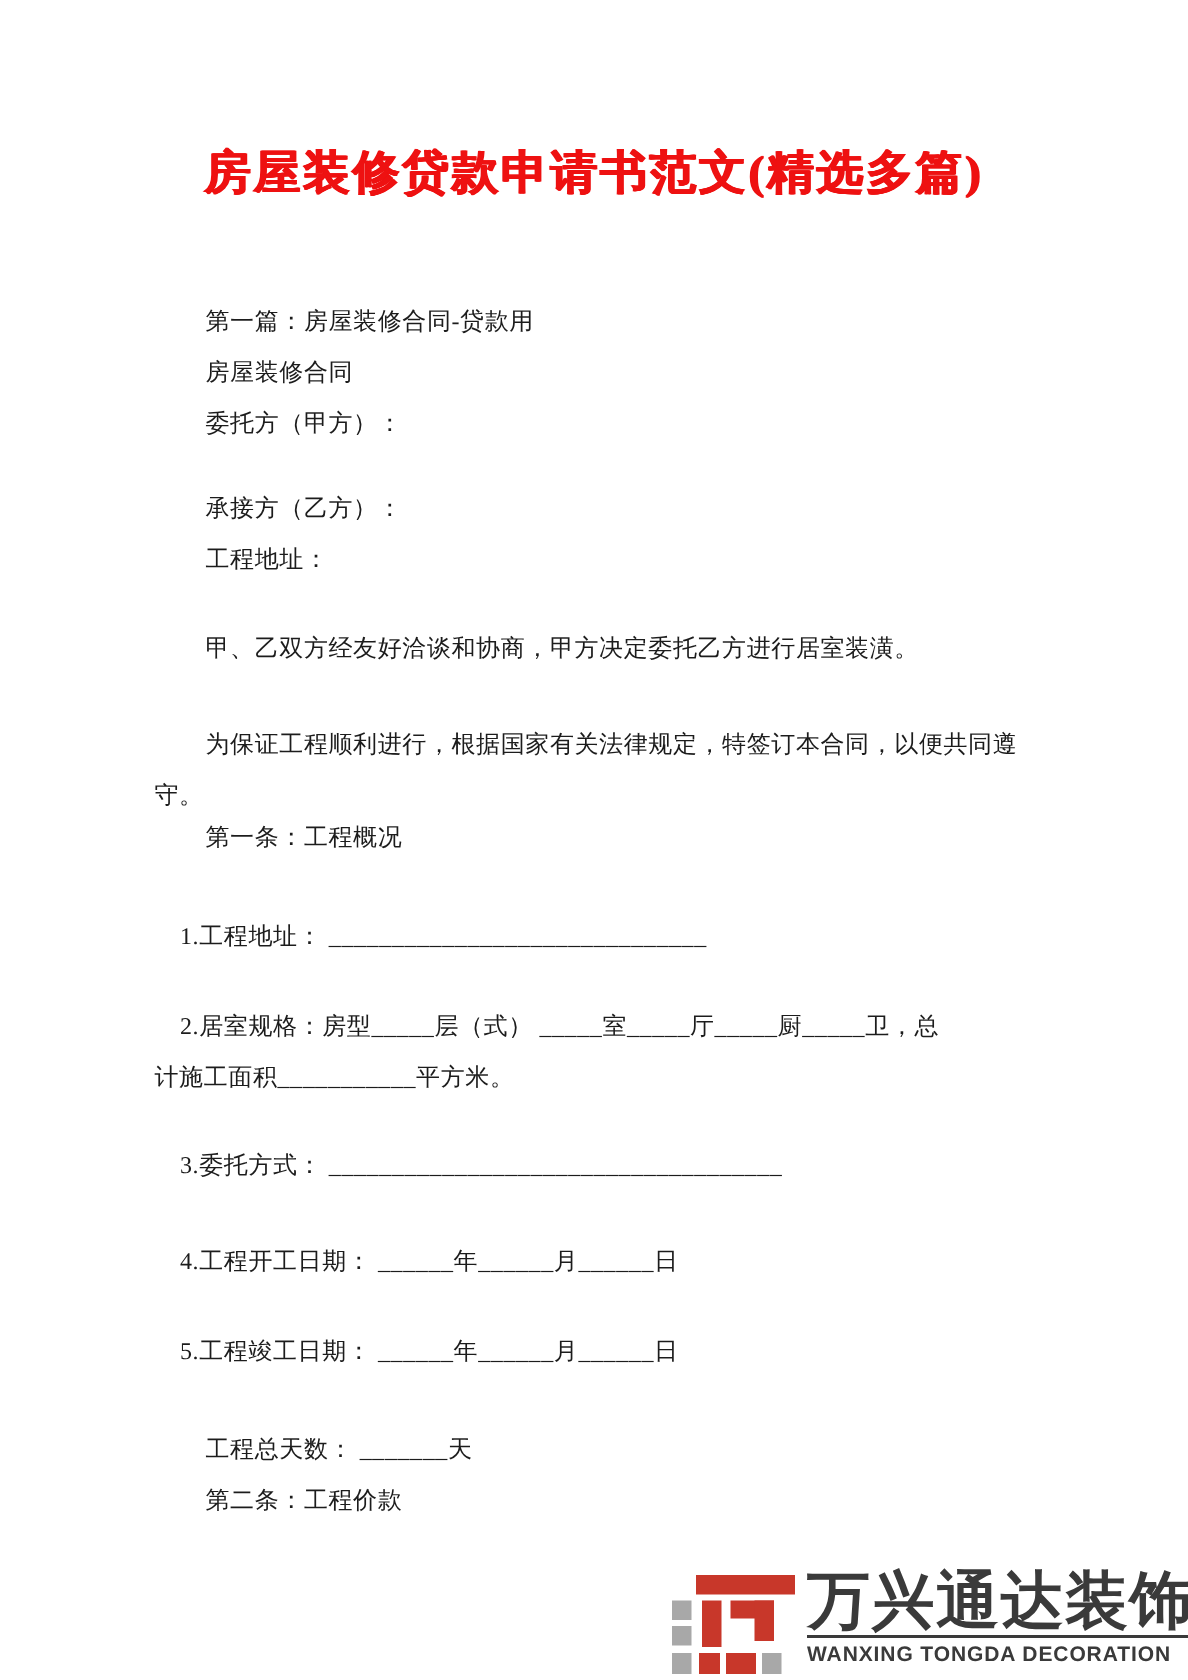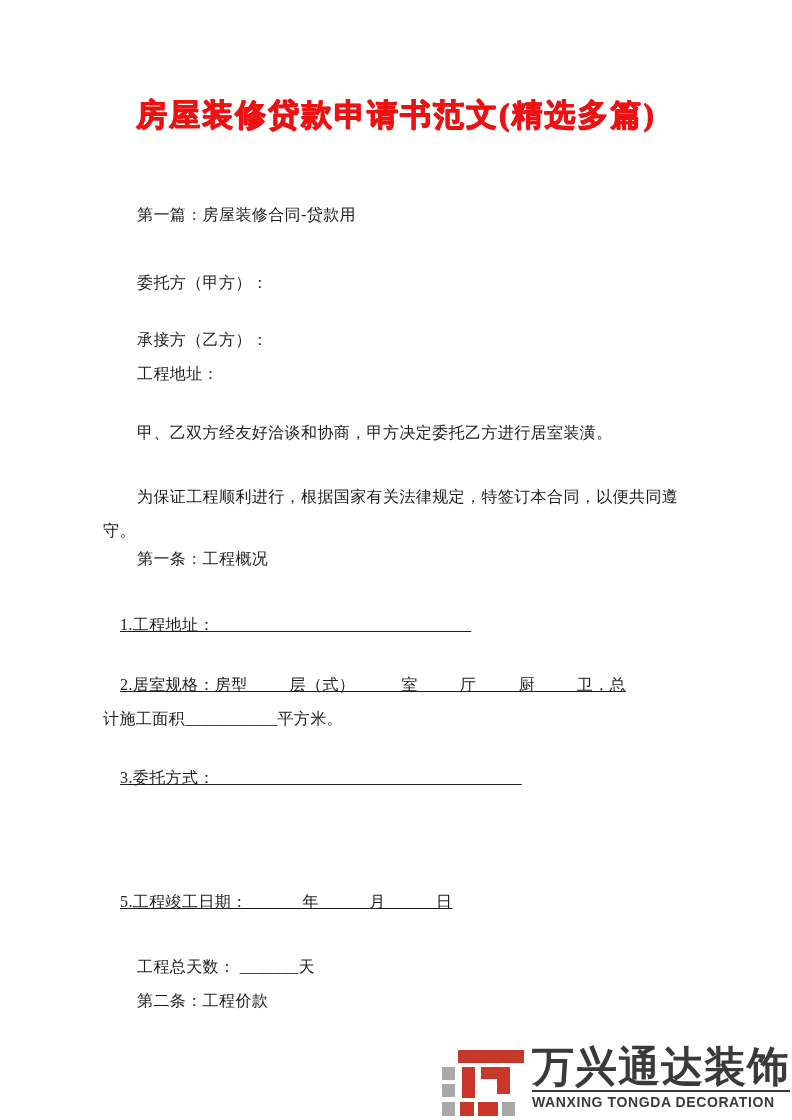--- a/index.html
+++ b/index.html
@@ -26,31 +26,30 @@
   .ln{
     position:absolute;
     left:103px;
     width:600px;
     font-size:16px;
     line-height:23px;
     white-space:pre;
     letter-spacing:0.4px;
   }
   .ind2{padding-left:34px;}   
-  .ind1{padding-left:17px;text-decoration:underline;}   
+  .ind1{padding-left:17px;}   
   .ind0{padding-left:0;}
 
   
   .logo{
     position:absolute;
     left:448px;top:1044px;
     width:336px;height:72px;
     display:flex;
     align-items:flex-start;
-    justify-content:center;
   }
   .mark{position:relative;width:82px;height:68px;flex:0 0 auto;margin-top:6px;}
   .b{position:absolute;}
   .red{background:#c8372a;}
   .gray{background:#a8a8a8;}
   .m-top   {left:16px;top:0;   width:66px;height:13px;}
   .m-g1    {left:0;  top:17px; width:13px;height:13px;}
   .m-g2    {left:0;  top:34px; width:13px;height:13px;}
   .m-g3    {left:0;  top:52px; width:13px;height:14px;}
   .m-rv    {left:20px;top:17px;width:13px;height:31px;}
@@ -81,31 +80,33 @@
   }
 </style>
 </head>
 <body>
 
 <div class="page">
 
   <h1 class="title">房屋装修贷款申请书范文(精选多篇)</h1>
 
   <div class="ln ind2" style="top:203px">第一篇：房屋装修合同-贷款用</div>
+  <div class="ln ind2" style="top:237px">房屋装修合同</div>
   <div class="ln ind2" style="top:271px">委托方（甲方）：</div>
   <div class="ln ind2" style="top:328px">承接方（乙方）：</div>
   <div class="ln ind2" style="top:362px">工程地址：</div>
   <div class="ln ind2" style="top:421px">甲、乙双方经友好洽谈和协商，甲方决定委托乙方进行居室装潢。</div>
   <div class="ln ind2" style="top:485px">为保证工程顺利进行，根据国家有关法律规定，特签订本合同，以便共同遵</div>
   <div class="ln ind0" style="top:519px">守。</div>
   <div class="ln ind2" style="top:547px">第一条：工程概况</div>
   <div class="ln ind1" style="top:613px">1.工程地址： ______________________________</div>
   <div class="ln ind1" style="top:673px">2.居室规格：房型_____层（式） _____室_____厅_____厨_____卫，总</div>
   <div class="ln ind0" style="top:707px">计施工面积___________平方米。</div>
   <div class="ln ind1" style="top:766px">3.委托方式： ____________________________________</div>
+  <div class="ln ind1" style="top:830px">4.工程开工日期： ______年______月______日</div>
   <div class="ln ind1" style="top:890px">5.工程竣工日期： ______年______月______日</div>
   <div class="ln ind2" style="top:955px">工程总天数： _______天</div>
   <div class="ln ind2" style="top:989px">第二条：工程价款</div>
 
   <div class="logo">
     <div class="mark">
       <div class="b red  m-top"></div>
       <div class="b gray m-g1"></div>
       <div class="b gray m-g2"></div>
       <div class="b gray m-g3"></div>

